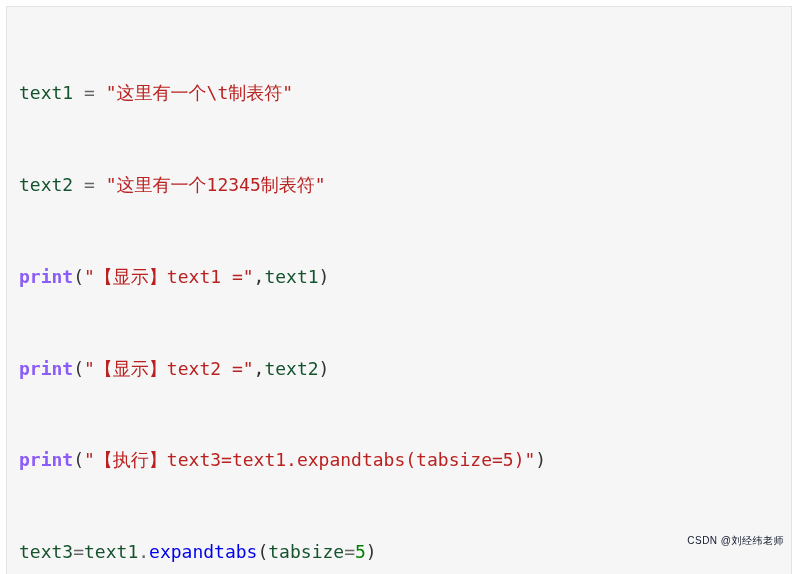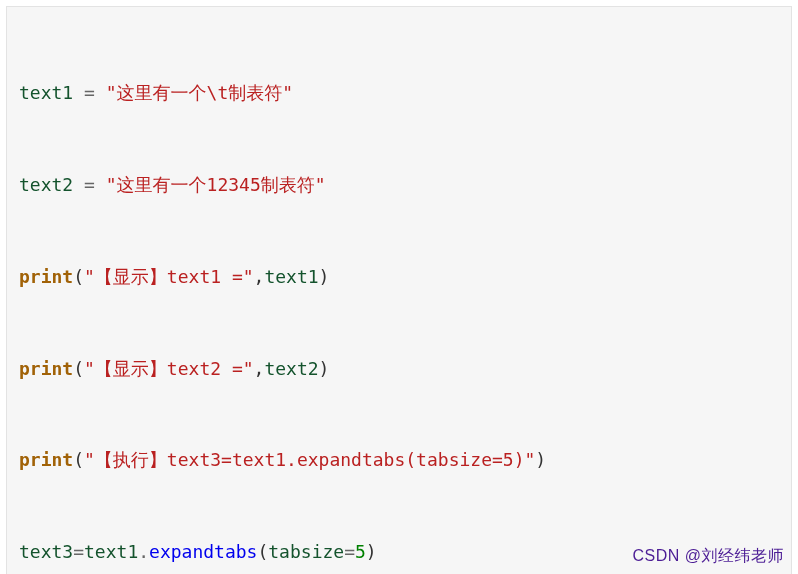--- a/index.html
+++ b/index.html
@@ -17,32 +17,32 @@
     border: 1px solid #e3e3e3;
     font-family: "Consolas", "DejaVu Sans Mono", "Microsoft YaHei", monospace;
     font-size: 18px;
     line-height: 1.7;
     color: #333333;
     white-space: pre; 
   }
   .code-line { display: block; }
   .tok-id  { color: #14532d; }
   .tok-op  { color: #666666; }
-  .tok-kw  { color: #a16207; font-weight: bold; } 
+  .tok-kw  { color: #8b5cf6; font-weight: bold; } 
   .tok-str { color: #BA2121; } 
   .tok-par { color: #333333; }
   .tok-fn  { color: #0000ee; } 
   .tok-num { color: #008000; }
   .watermark {
     position: absolute;
     right: 14px;
-    top: 546px;
+    top: 534px;
     font-family: "Microsoft YaHei", sans-serif;
-    font-size: 16px;
-    color: #4c1d95;
+    font-size: 10px;
+    color: #0f172a;
     letter-spacing: 0.5px;
   }
 </style>
 </head>
 <body>
 
 <div class="code-block">
   <span class="code-line"><span class="tok-id">text1</span><span> </span><span class="tok-op">=</span><span> </span><span class="tok-str">"这里有一个\t制表符"</span></span>
   <span class="code-line"><span class="tok-id">text2</span><span> </span><span class="tok-op">=</span><span> </span><span class="tok-str">"这里有一个12345制表符"</span></span>
   <span class="code-line"><span class="tok-kw">print</span><span class="tok-par">(</span><span class="tok-str">"【显示】text1 ="</span><span class="tok-par">,</span><span class="tok-id">text1</span><span class="tok-par">)</span></span>

